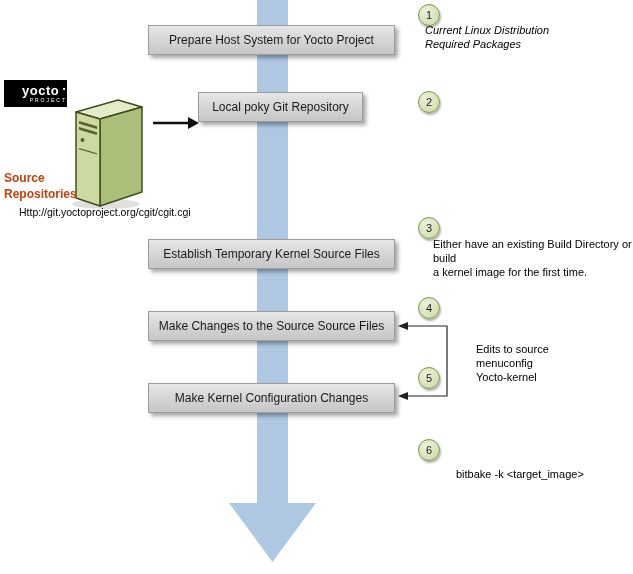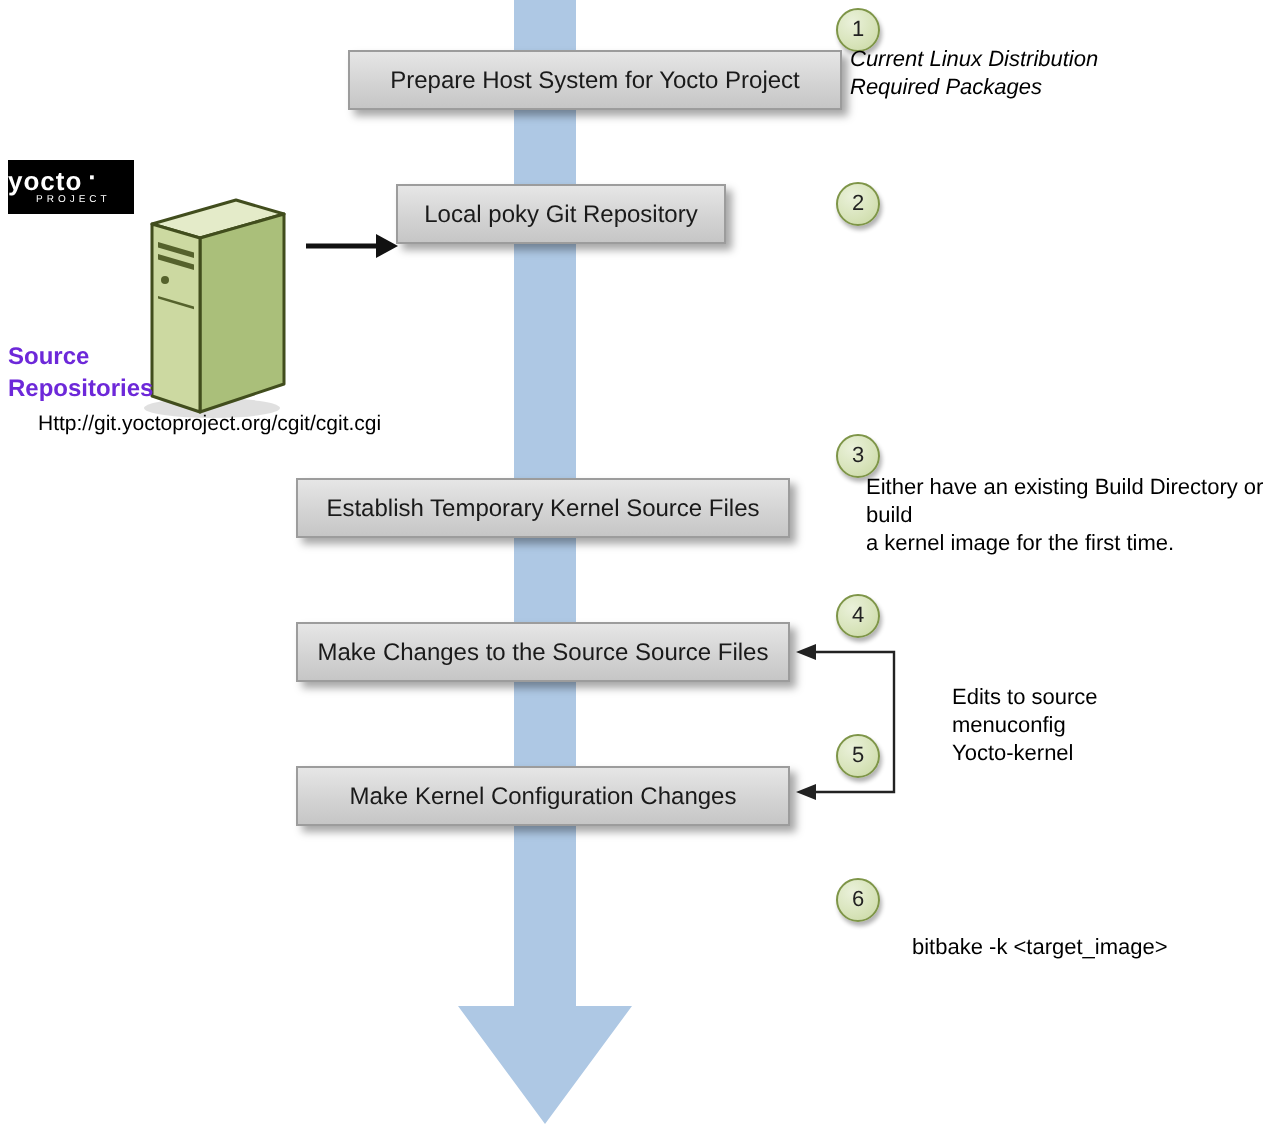--- a/index.html
+++ b/index.html
@@ -46,29 +46,29 @@
     line-height:1.25;
     white-space:pre-line;
   }
 
   
   .yocto-logo{
     position:absolute;left:4px;top:80px;
     width:63px;height:27px;
     background:#000;color:#fff;
     display:flex;flex-direction:column;
-    align-items:flex-start;justify-content:center;
+    align-items:flex-end;justify-content:center;
   }
   .logo-row{font-size:13px;font-weight:bold;letter-spacing:0.5px;line-height:1;}
   .logo-dot{margin-left:3px;position:relative;top:-2px;font-size:13px;}
   .logo-project{font-size:5px;letter-spacing:2px;line-height:1;margin-top:1px;margin-left:14px;}
 
   .source-label{
     position:absolute;left:4px;top:171px;
-    font-size:12px;font-weight:bold;color:#6d28d9;
+    font-size:12px;font-weight:bold;color:#c2410c;
     line-height:1.3;white-space:pre-line;
   }
   .repo-url{
     position:absolute;left:8px;top:206px;
     font-size:10.5px;color:#000;padding-left:11px;
   }
   .server-wrap{position:absolute;left:64px;top:92px;}
 </style>
 </head>
 <body>
@@ -106,21 +106,21 @@
       <line x1="153" y1="123" x2="188" y2="123" stroke="#111111" stroke-width="2.5"></line>
       <polygon points="188,117 199,123 188,129" fill="#111111"></polygon>
     </g>
     <g>
       <polyline points="402,326 447,326 447,396 402,396" fill="none" stroke="#222222" stroke-width="1.2"></polyline>
       <polygon points="408,322 398,326 408,330" fill="#222222"></polygon>
       <polygon points="408,392 398,396 408,400" fill="#222222"></polygon>
     </g>
   </svg>
 
-  <div class="step-box" style="left:148px;top:25px;margin-left:26px;">
+  <div class="step-box" style="left:148px;top:25px;">
     <span>Prepare Host System for Yocto Project</span>
   </div>
   <div class="step-box narrow" style="left:198px;top:92px;">
     <span>Local poky Git Repository</span>
   </div>
   <div class="step-box" style="left:148px;top:239px;">
     <span>Establish Temporary Kernel Source Files</span>
   </div>
   <div class="step-box" style="left:148px;top:311px;">
     <span>Make Changes to the Source Source Files</span>

